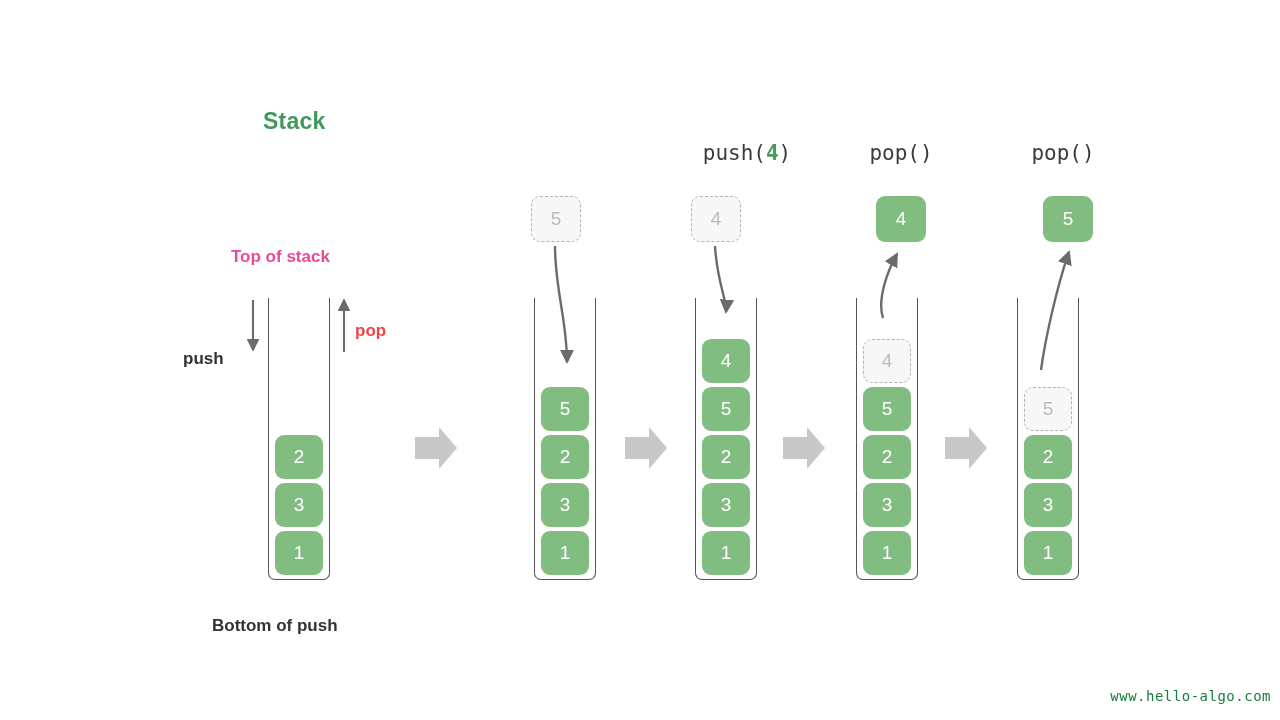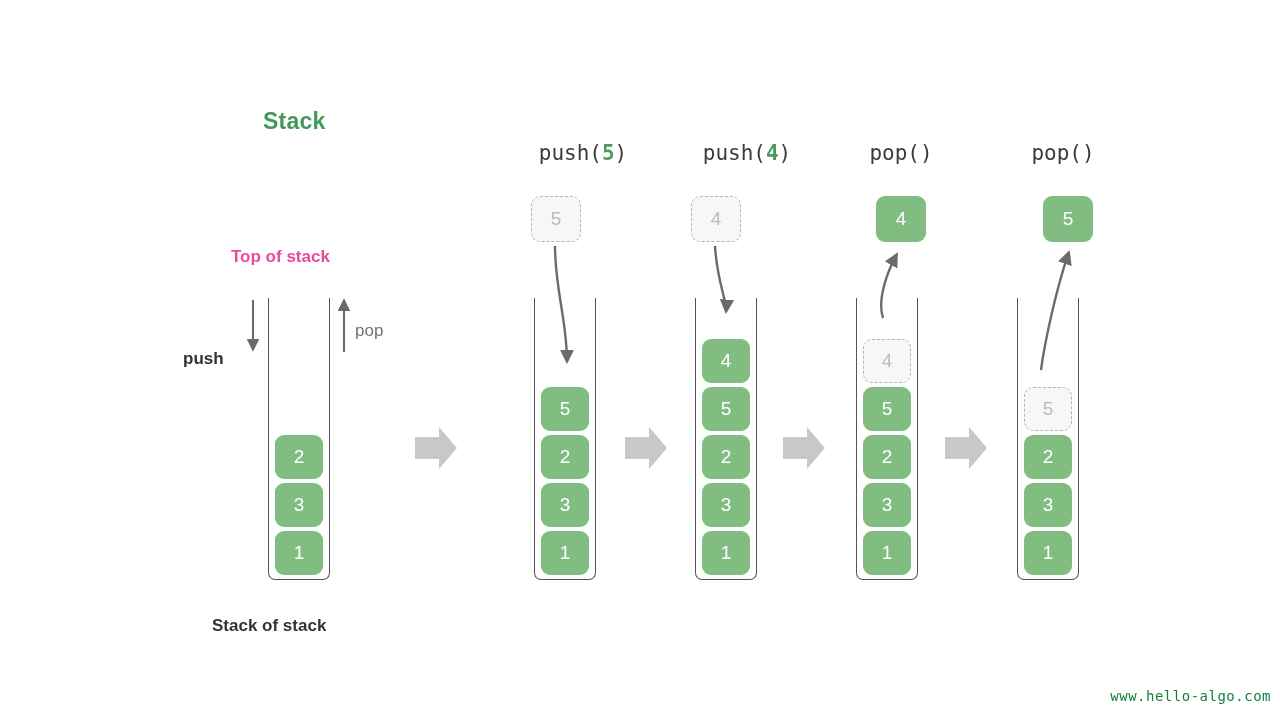--- a/index.html
+++ b/index.html
@@ -59,22 +59,22 @@
     font-weight: bold;
     color: #333333;
     white-space: nowrap;
     margin-top: 28px;
   }
   .label-pop {
     position: absolute;
     left: 340px;
     top: 321px;
     font-size: 17px;
-    font-weight: normal;
-    color: #737373;
+    font-weight: bold;
+    color: #ef4444;
     white-space: nowrap;
   }
 
   
   .op-label {
     position: absolute;
     top: 141px;
     width: 160px;
     text-align: center;
     font-family: "DejaVu Sans Mono", monospace;
@@ -171,27 +171,24 @@
   }
 </style>
 </head>
 <body>
 
 <div class="canvas">
 
   <div class="stack-title">Stack</div>
 
   <div class="label-top">Top of stack</div>
-  <div class="label-bottom">Stack of stack</div>
+  <div class="label-bottom">Bottom of push</div>
   <div class="label-push">push</div>
   <div class="label-pop">pop</div>
 
-  <div class="op-label" style="left:488px;">
-    <span>push(</span><span class="arg">5</span><span>)</span>
-  </div>
   <div class="op-label" style="left:652px;">
     <span>push(</span><span class="arg">4</span><span>)</span>
   </div>
   <div class="op-label" style="left:806px;">
     <span>pop(</span><span class="arg"></span><span>)</span>
   </div>
   <div class="op-label" style="left:968px;">
     <span>pop(</span><span class="arg"></span><span>)</span>
   </div>
 

